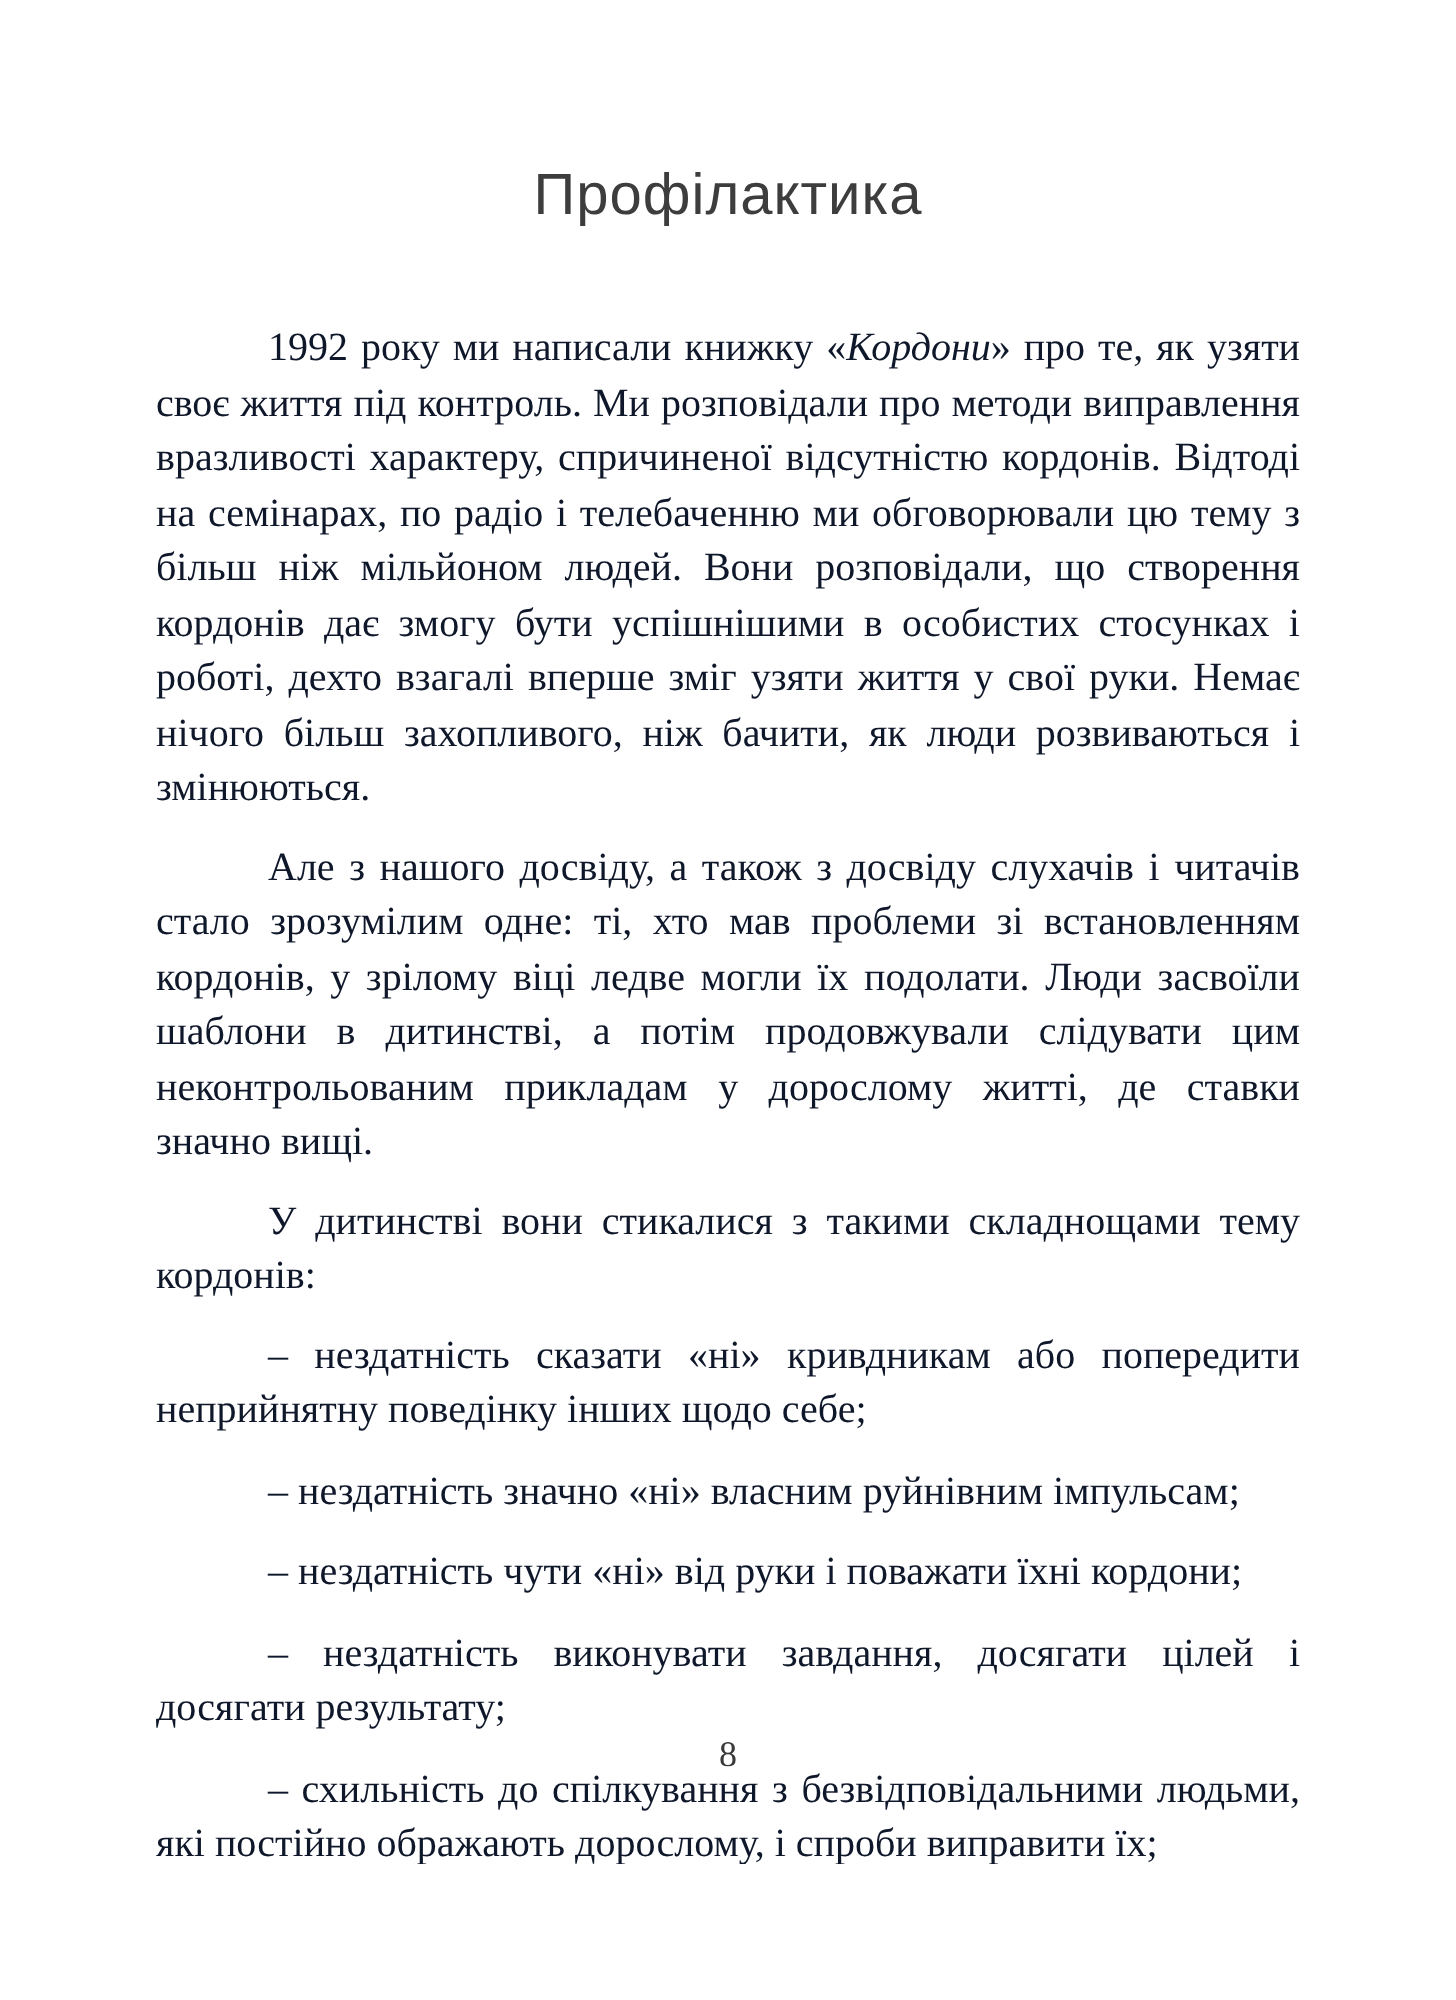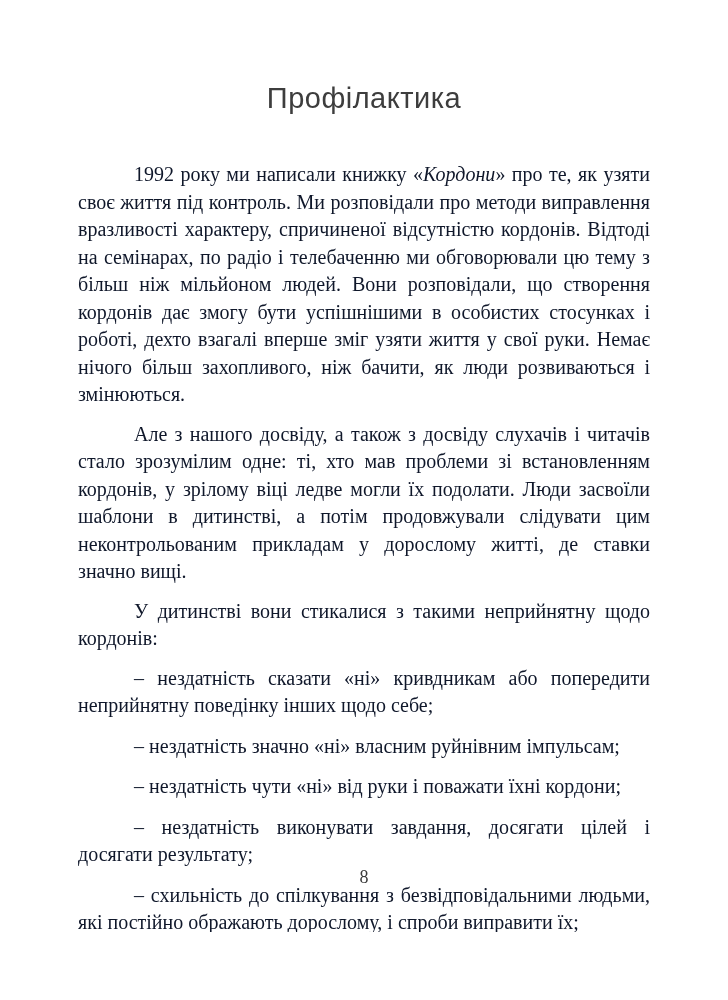--- a/index.html
+++ b/index.html
@@ -57,21 +57,21 @@
 <div class="page">
 
   <h1 class="chapter-title">Профілактика</h1>
 
   <div class="body-text">
 
     <p><span>1992 року ми написали книжку «</span><span class="book-title-italic">Кордони</span><span>» про те, як узяти своє життя під контроль. Ми розповідали про методи виправлення вразливості характеру, спричиненої відсутністю кордонів. Відтоді на семінарах, по радіо і телебаченню ми обговорювали цю тему з більш ніж мільйоном людей. Вони розповідали, що створення кордонів дає змогу бути успішнішими в особистих стосунках і роботі, дехто взагалі вперше зміг узяти життя у свої руки. Немає нічого більш захопливого, ніж бачити, як люди розвиваються і змінюються.</span></p>
 
     <p>Але з нашого досвіду, а також з досвіду слухачів і читачів стало зрозумілим одне: ті, хто мав проблеми зі встановленням кордонів, у зрілому віці ледве могли їх подолати. Люди засвоїли шаблони в дитинстві, а потім продовжували слідувати цим неконтрольованим прикладам у дорослому житті, де ставки значно вищі.</p>
 
-    <p>У дитинстві вони стикалися з такими неприйнятну щодо кордонів:</p>
+    <p>У дитинстві вони стикалися з такими складнощами тему кордонів:</p>
 
     <p class="list-item">– нездатність сказати «ні» кривдникам або попередити неприйнятну поведінку інших щодо себе;</p>
 
     <p class="list-item">– нездатність значно «ні» власним руйнівним імпульсам;</p>
 
     <p class="list-item">– нездатність чути «ні» від руки і поважати їхні кордони;</p>
 
     <p class="list-item">– нездатність виконувати завдання, досягати цілей і досягати результату;</p>
 
     <p class="list-item">– схильність до спілкування з безвідповідальними людьми, які постійно ображають дорослому, і спроби виправити їх;</p>

